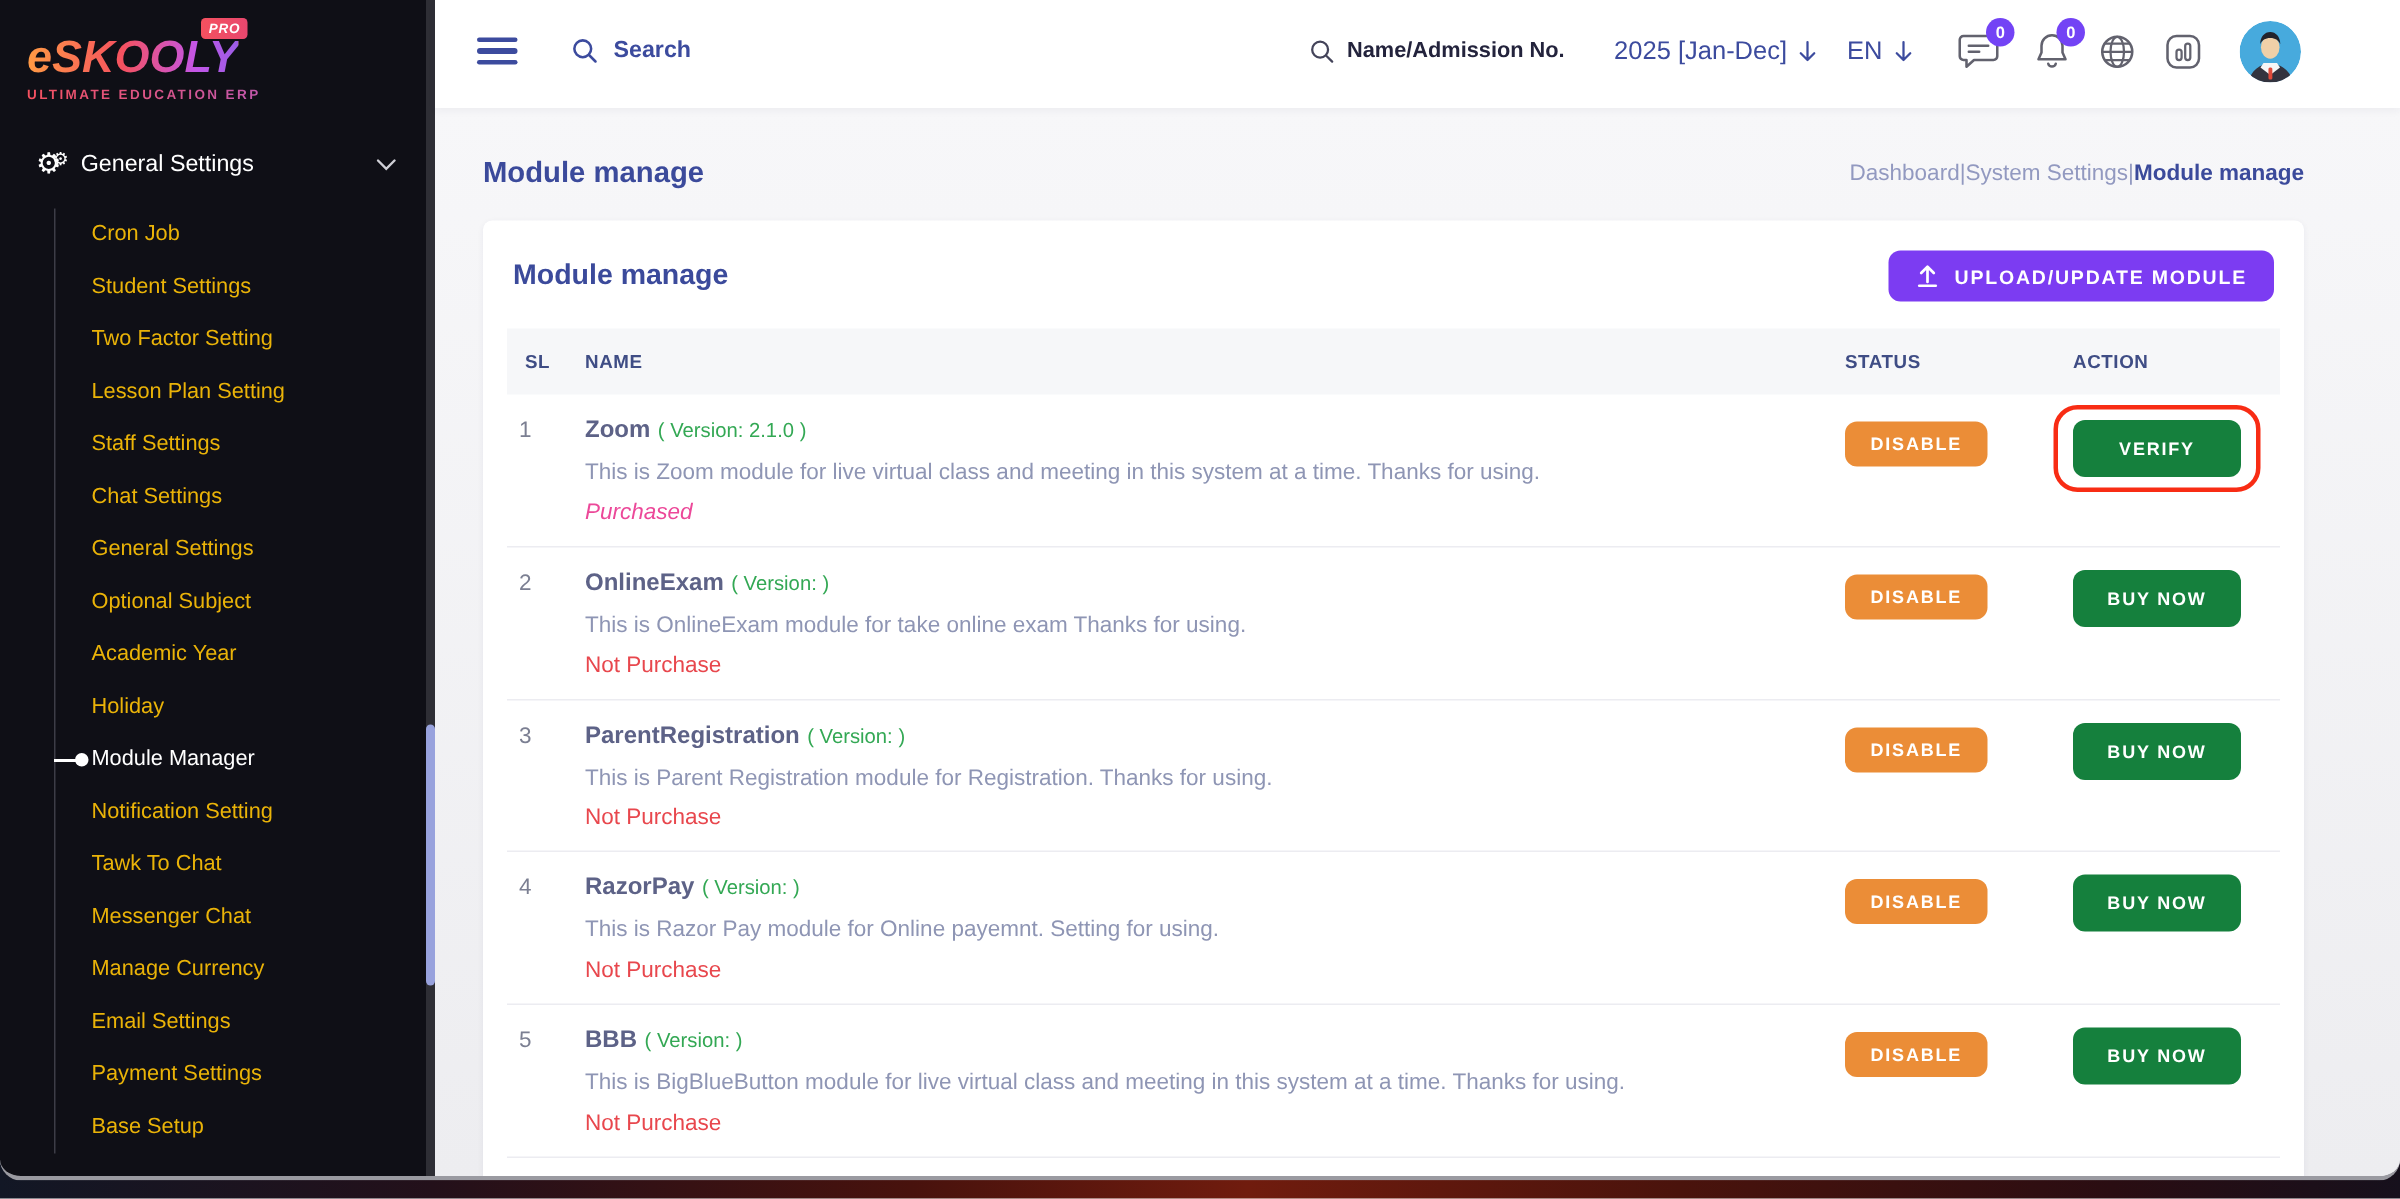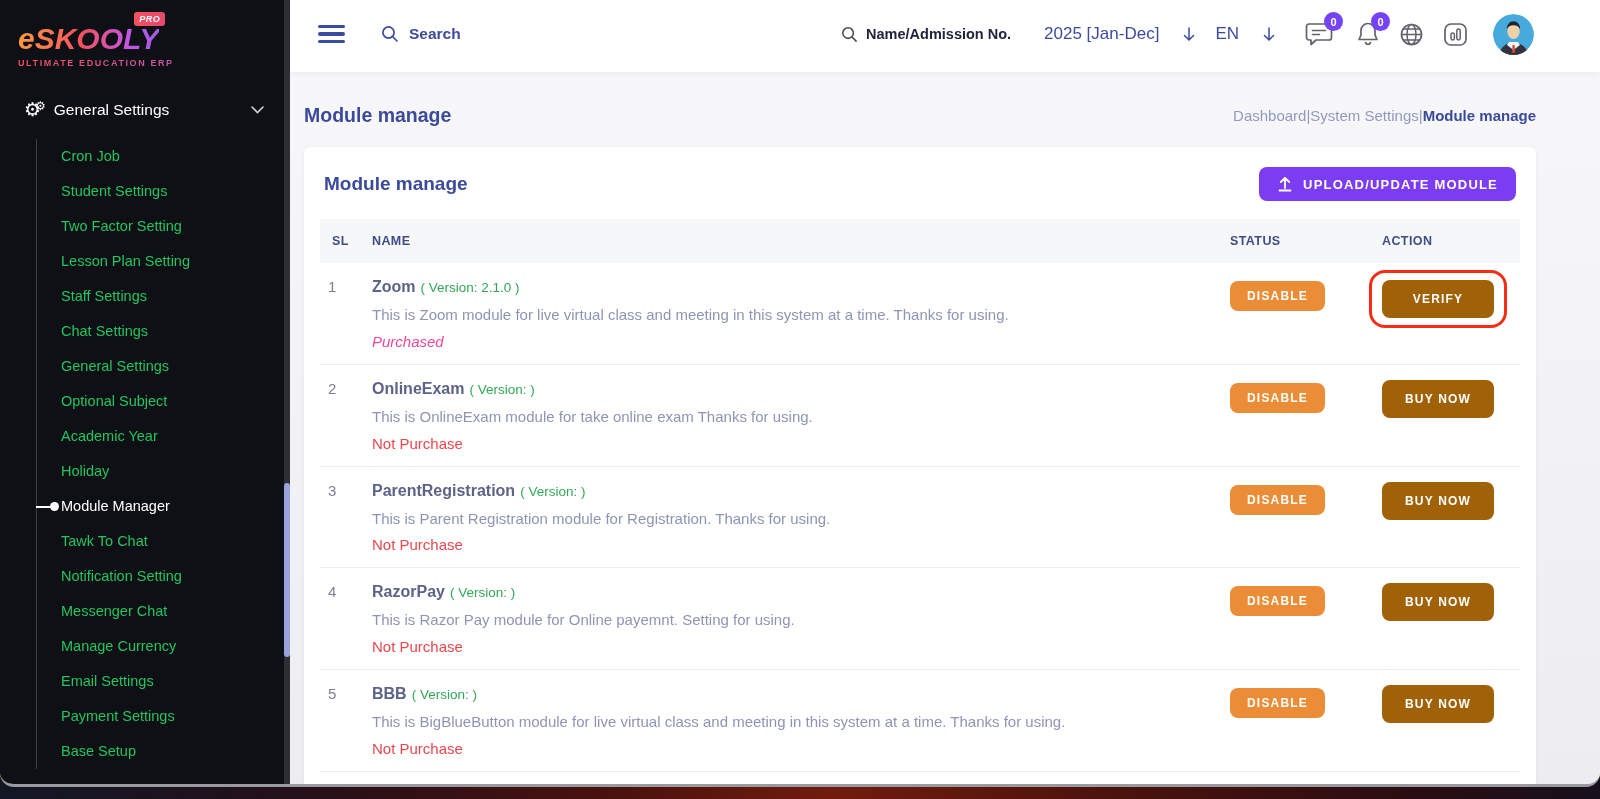--- a/index.html
+++ b/index.html
@@ -21,41 +21,41 @@
     -webkit-background-clip:text; background-clip:text; color:transparent; }
   .pro-badge { position:absolute; top:-10px; right:-6px; font-size:9px; font-weight:bold; font-style:italic;
     color:#fff; background:linear-gradient(90deg,#f5515f,#e8476e); padding:2px 5px; border-radius:3px; letter-spacing:.5px; }
   .logo-tagline { margin-top:2px; font-size:9px; font-weight:bold; letter-spacing:1.6px;
     background:linear-gradient(90deg,#f5515f,#9b5de5); -webkit-background-clip:text; background-clip:text; color:transparent; }
   .menu-header { display:flex; align-items:center; gap:14px; color:#fff; padding:22px 26px 16px 24px; cursor:pointer; }
   .menu-header .gears { font-size:19px; line-height:1; color:#fff; letter-spacing:-6px; }
   .menu-header .gears .g2 { font-size:12px; vertical-align:top; }
   .menu-header .menu-label { font-size:15.5px; flex:1; }
   .submenu { list-style:none; margin:4px 0 0 36px; border-left:1px solid #3d3d47; padding:0 0 0 24px; }
-  .submenu li { position:relative; font-size:14.5px; height:35px; line-height:35px; color:#22c55e; cursor:pointer; white-space:nowrap; }
+  .submenu li { position:relative; font-size:14.5px; height:35px; line-height:35px; color:#eab308; cursor:pointer; white-space:nowrap; }
   .submenu li.active { color:#ffffff; }
   .submenu li.active::before { content:''; position:absolute; left:-25px; top:17px; width:18px; height:2px; background:#fff; }
   .submenu li.active::after { content:''; position:absolute; left:-11px; top:13px; width:9px; height:9px; border-radius:50%; background:#fff; }
 
   
   .main { flex:1; display:flex; flex-direction:column; height:100%; }
   .topbar { height:72px; min-height:72px; background:#ffffff; display:flex; align-items:center;
     padding:0 66px 4px 28px; box-shadow:0 2px 5px rgba(40,40,80,.05); position:relative; z-index:2; }
   .hamburger { width:27px; cursor:pointer; margin-right:36px; }
   .hamburger div { height:3.2px; background:#3c4b9e; border-radius:2px; margin:4.6px 0; }
   .search-box { display:flex; align-items:center; gap:10px; color:#3c4b9e; font-size:15.5px; font-weight:bold; cursor:text; }
   .tb-right { margin-left:auto; display:flex; align-items:center; gap:19px; }
   .adm-search { display:flex; align-items:center; gap:8px; color:#23233c; font-size:14.5px; font-weight:bold; cursor:text; margin-right:14px; }
-  .session-sel, .lang-sel { display:flex; align-items:center; gap:23px; color:#3c4b9e; font-size:17px; cursor:pointer; }
+  .session-sel, .lang-sel { display:flex; align-items:center; gap:7px; color:#3c4b9e; font-size:17px; cursor:pointer; }
   .icon-btn { position:relative; cursor:pointer; display:flex; align-items:center; }
   .badge { position:absolute; top:-9px; right:-10px; background:#7343f5; color:#fff; font-size:11px; font-weight:bold;
     width:19px; height:19px; border-radius:50%; display:flex; align-items:center; justify-content:center; }
   .avatar { width:41px; height:41px; border-radius:50%; overflow:hidden; cursor:pointer; margin-left:6px; }
 
-  .content { flex:1; background:linear-gradient(180deg,#f7f7f9 0%,#ededf0 100%); padding:32px 64px 0 14px; overflow:hidden; }
+  .content { flex:1; background:linear-gradient(180deg,#f7f7f9 0%,#ededf0 100%); padding:32px 64px 0 32px; overflow:hidden; }
   .page-head { display:flex; align-items:center; justify-content:space-between; }
   .page-title { font-size:19.5px; font-weight:bold; color:#3b4a9b; }
   .breadcrumb { display:flex; align-items:center; gap:0; font-size:15px; color:#9299c0; }
   .breadcrumb .crumb { cursor:pointer; }
   .breadcrumb .sep { color:#9299c0; cursor:default; }
   .breadcrumb .crumb.current { color:#3b4a9b; font-weight:bold; cursor:default; }
 
   .card { margin-top:20px; background:#fff; border-radius:6px; box-shadow:0 1px 4px rgba(30,30,80,.06); padding:20px 16px 0 16px; }
   .card-head { display:flex; align-items:center; justify-content:space-between; padding:0 4px 18px 4px; }
   .card-title { font-size:19px; font-weight:bold; color:#3b4a9b; }
@@ -72,21 +72,21 @@
   .mod-table tbody tr:last-child td { border-bottom:none; }
   td.sl-cell { color:#7b7f92; font-size:15px; padding-left:14px; padding-top:19px; }
   .mod-name { font-size:16px; font-weight:bold; color:#5d6287; }
   .mod-version { font-size:13.5px; color:#33a854; margin-left:5px; }
   .mod-desc { margin-top:8px; font-size:15px; color:#8e95b4; line-height:1.45; }
   .mod-status { margin-top:7px; font-size:15px; }
   .mod-status.purchased { color:#ec4899;font-style:italic; }
   .mod-status.not-purchased { color:#e8474d; }
   .btn-disable { background:#eb8d37; color:#fff; border:none; cursor:pointer; font-family:inherit;
     font-size:12px; font-weight:bold; letter-spacing:1.2px; padding:8px 17px; border-radius:8px; margin-top:3px; }
-  .btn-action { background:#a16207; color:#fff; border:none; cursor:pointer; font-family:inherit;
+  .btn-action { background:#15803d; color:#fff; border:none; cursor:pointer; font-family:inherit;
     font-size:12px; font-weight:bold; letter-spacing:1.2px; padding:12px 16px; border-radius:8px; min-width:112px; }
   .verify-annotation { display:inline-block; border:3px solid #f82c14; border-radius:16px; padding:7px 10px; margin:-8px 0 0 -13px; }
   svg { display:block; }
 </style>
 </head>
 <body>
 
 <div class="app-window">
 
   <aside class="sidebar">
@@ -109,22 +109,22 @@
         <li class="">Student Settings</li>
         <li class="">Two Factor Setting</li>
         <li class="">Lesson Plan Setting</li>
         <li class="">Staff Settings</li>
         <li class="">Chat Settings</li>
         <li class="">General Settings</li>
         <li class="">Optional Subject</li>
         <li class="">Academic Year</li>
         <li class="">Holiday</li>
         <li class="active">Module Manager</li>
+        <li class="">Notification Setting</li>
         <li class="">Tawk To Chat</li>
-        <li class="">Notification Setting</li>
         <li class="">Messenger Chat</li>
         <li class="">Manage Currency</li>
         <li class="">Email Settings</li>
         <li class="">Payment Settings</li>
         <li class="">Base Setup</li>
       </ul>
     <div class="side-scroll-track">
       <div class="side-scroll-thumb"></div>
     </div>
   </aside>

